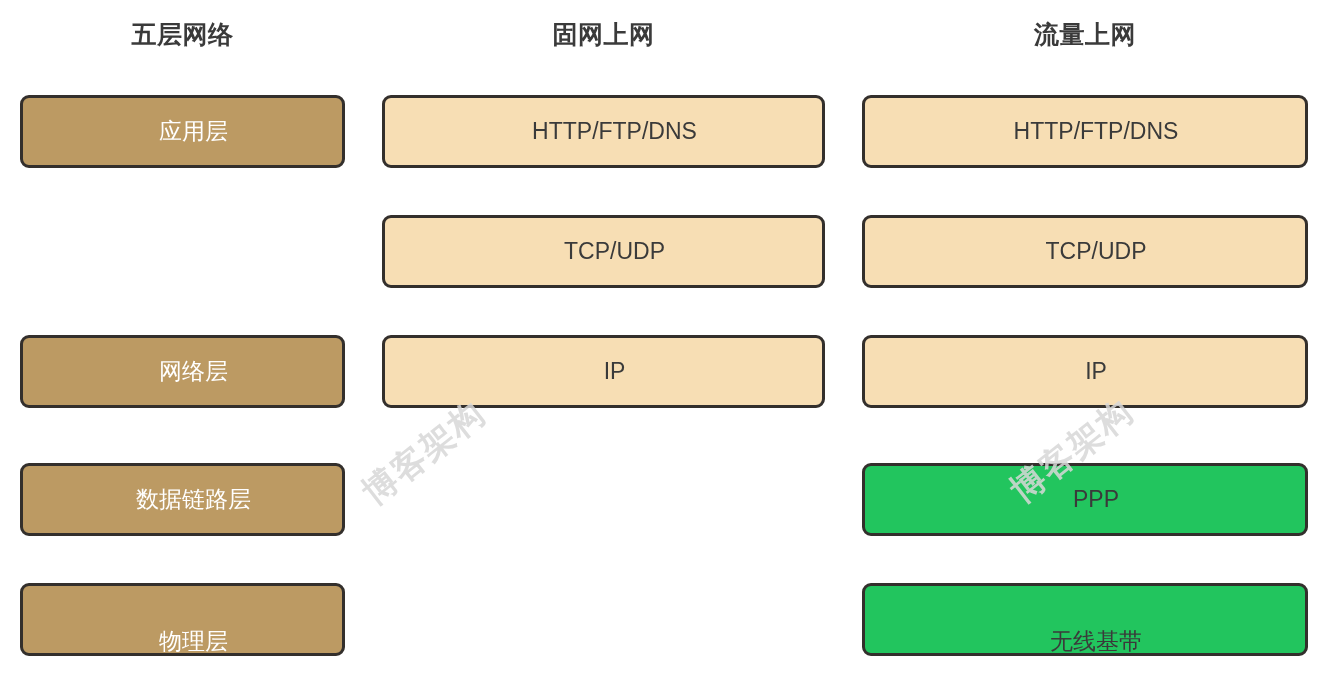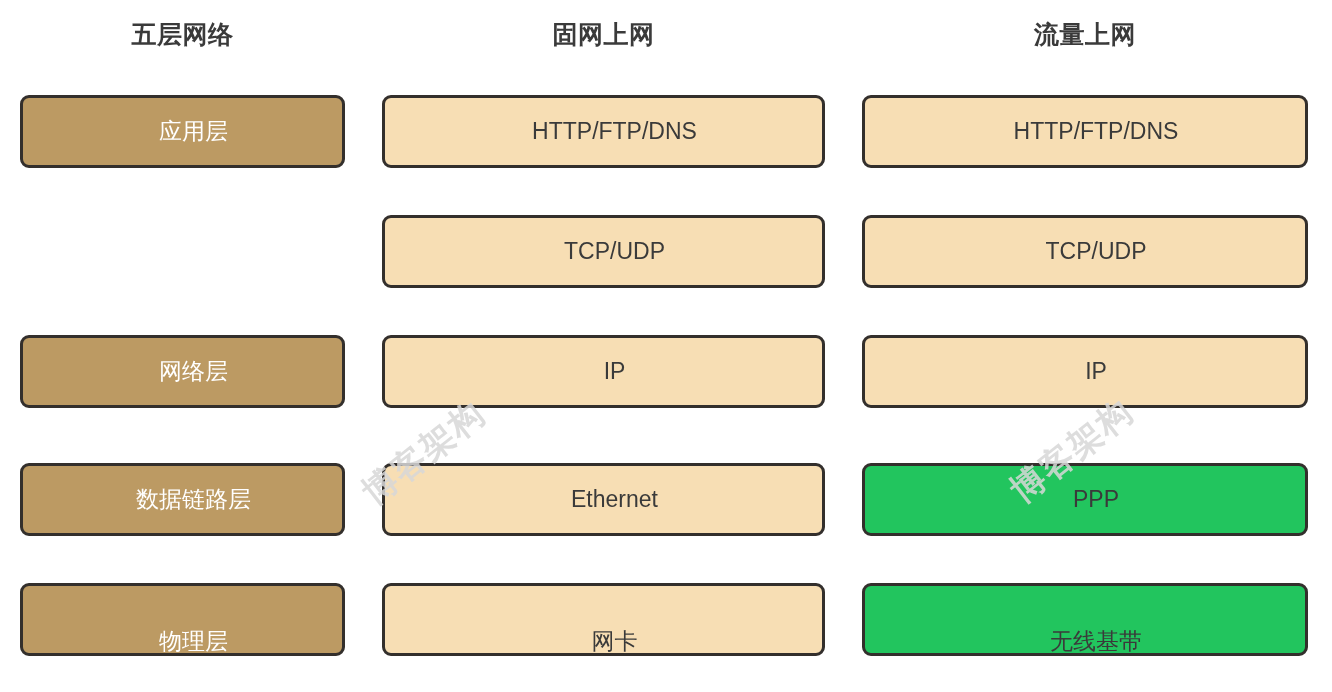--- a/index.html
+++ b/index.html
@@ -129,26 +129,20 @@
 
     <div class="cell c1 r0 fill-peach">
       <span class="cell-label text-dark">HTTP/FTP/DNS</span>
     </div>
     <div class="cell c1 r1 fill-peach">
       <span class="cell-label text-dark">TCP/UDP</span>
     </div>
     <div class="cell c1 r2 fill-peach">
       <span class="cell-label text-dark">IP</span>
     </div>
-    <div class="cell c1 r3 fill-peach">
-      <span class="cell-label text-dark">Ethernet</span>
-    </div>
-    <div class="cell c1 r4 fill-peach">
-      <span class="cell-label text-dark">网卡</span>
-    </div>
 
     <div class="cell c2 r0 fill-peach">
       <span class="cell-label text-dark">HTTP/FTP/DNS</span>
     </div>
     <div class="cell c2 r1 fill-peach">
       <span class="cell-label text-dark">TCP/UDP</span>
     </div>
     <div class="cell c2 r2 fill-peach">
       <span class="cell-label text-dark">IP</span>
     </div>

